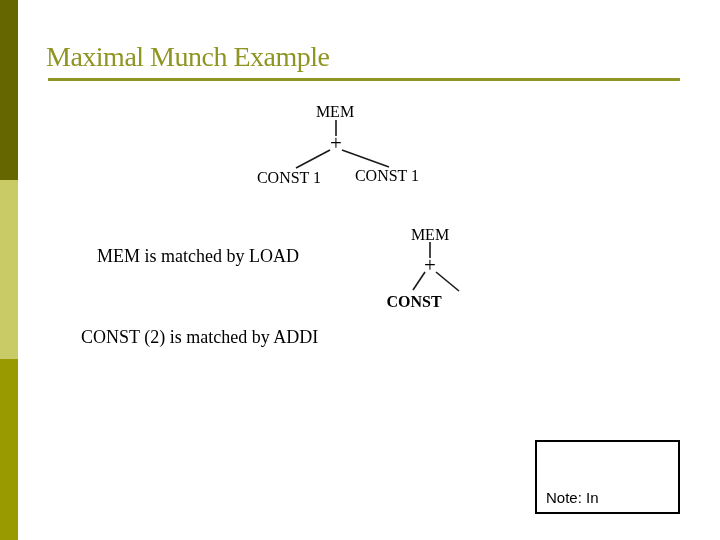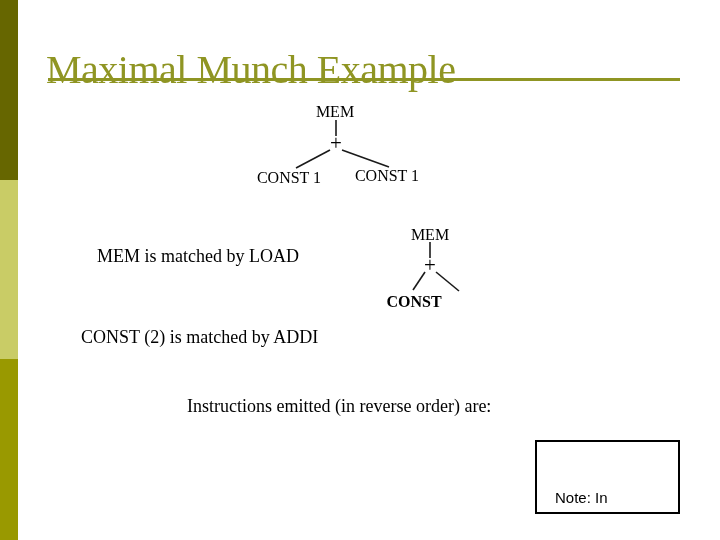--- a/index.html
+++ b/index.html
@@ -16,22 +16,22 @@
 
   
   .band { position: absolute; left: 0; width: 18px; }
   .band-top    { top: 0;   height: 180px; background: #666600; }
   .band-middle { top: 180px; height: 179px; background: #C9CC66; }
   .band-bottom { top: 359px; height: 181px; background: #999900; }
 
   
   .title {
     position: absolute;
-    left: 46px; top: 49px;
-    font-size: 40px; line-height: 42px;
+    left: 46px; top: 36px;
+    font-size: 28px; line-height: 42px;
     letter-spacing: -0.5px;
     color: #8F9523;
     white-space: nowrap;
   }
   .title-rule {
     position: absolute;
     left: 48px; top: 78px;
     width: 632px; height: 3px;
     background: #8F9523;
   }
@@ -64,21 +64,21 @@
   }
 
   
   .note-box {
     position: absolute;
     left: 535px; top: 440px;
     width: 145px; height: 74px;
     box-sizing: border-box;
     border: 2px solid #000000;
     background: #ffffff;
-    padding: 5px 0 0 18px;
+    padding: 5px 0 0 9px;
     font-family: "Liberation Sans", sans-serif;
     font-size: 15px;
     line-height: 20.5px;
     white-space: pre;
   }
 </style>
 </head>
 <body>
 
 <div class="slide">
@@ -105,21 +105,20 @@
   <div class="plus" style="left:336px; top:132px;">+</div>
   <div class="node" style="left:289px; top:169px;">CONST 1</div>
   <div class="node" style="left:387px; top:167px;">CONST 1</div>
 
   <div class="node" style="left:430px; top:226px;">MEM</div>
   <div class="plus" style="left:430px; top:254px;">+</div>
   <div class="node" style="left:414px; top:293px;font-weight:bold;">CONST</div>
 
   <div class="txt serif18" style="left:77px; top:246px;">MEM is matched by LOAD</div>
   <div class="txt serif18" style="left:61px; top:327px;">CONST (2) is matched by ADDI</div>
-  <div class="txt serif18" style="left:167px; top:396px;">Instructions emitted (in reverse order) are:</div>
 
 
 
   <div class="note-box">
     <div>Note: In</div>
     
     
   </div>
 
 </div>

